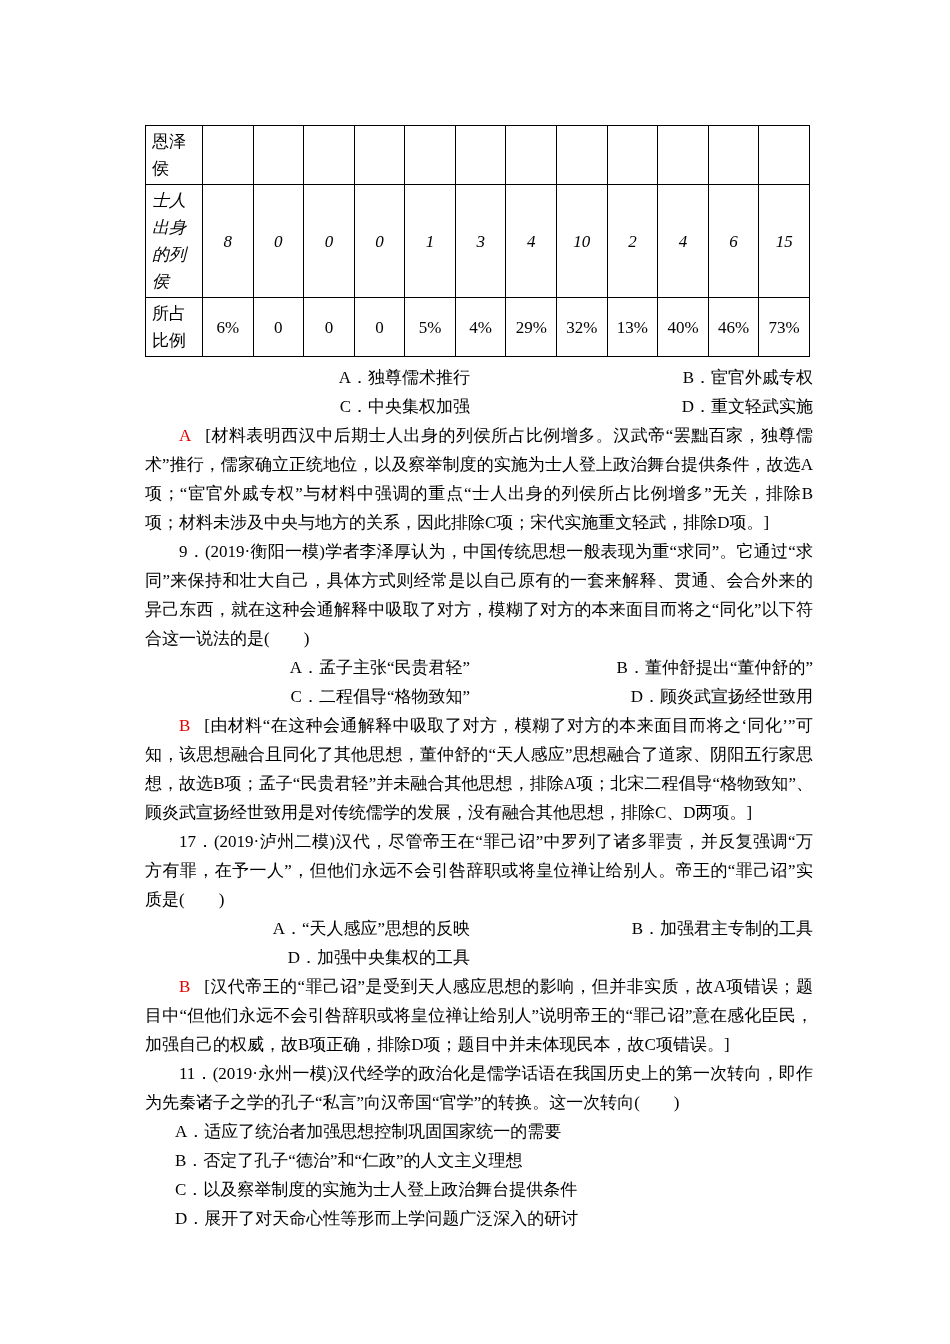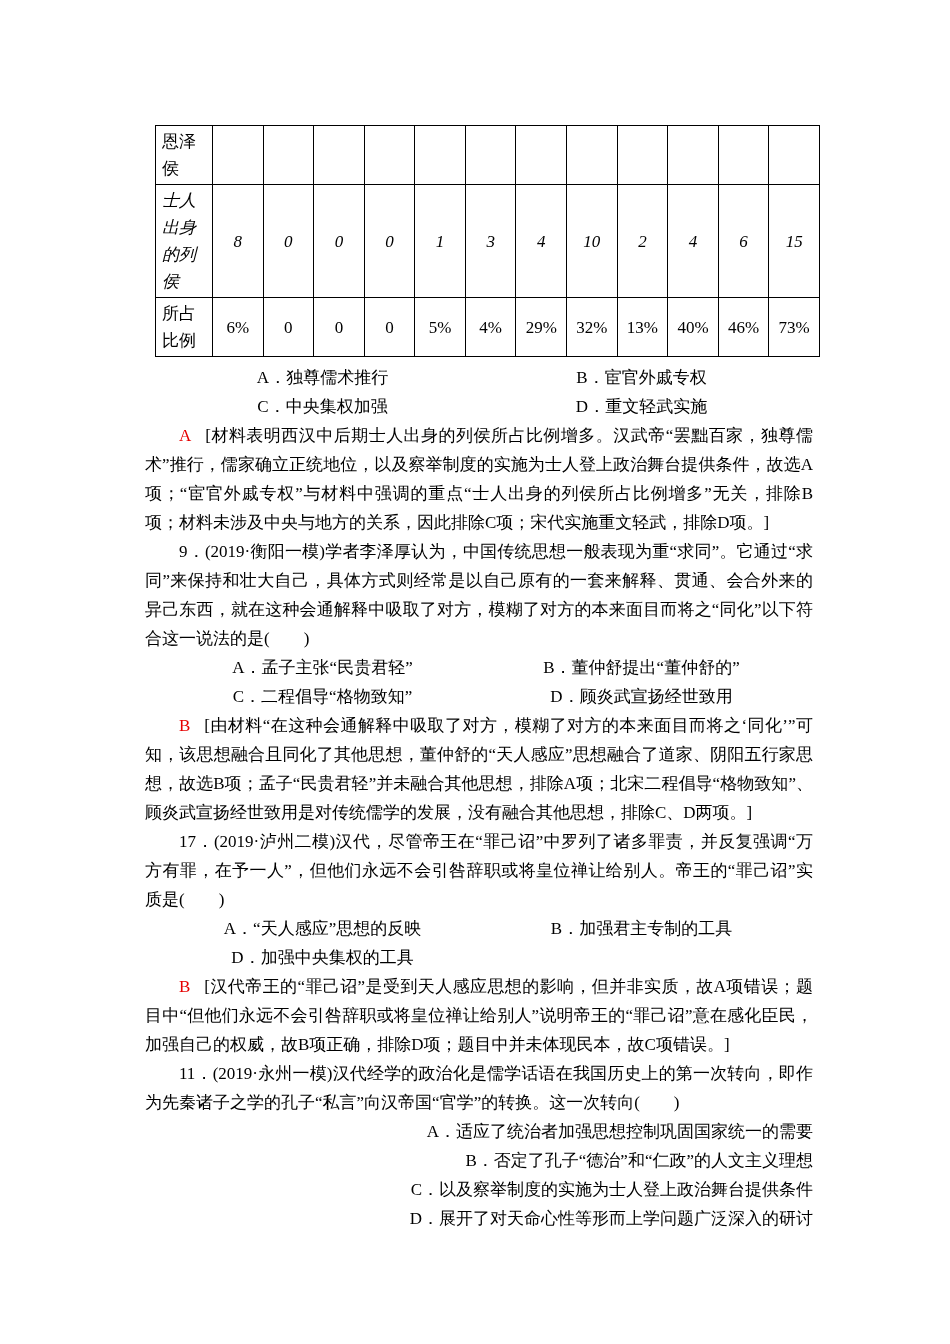--- a/index.html
+++ b/index.html
@@ -11,40 +11,39 @@
   }
   .page {
     position: absolute; left: 145px; top: 125px; width: 668px;
     font-size: 17px; line-height: 29px; text-align: justify;
   }
 
   
   table.stats {
     border-collapse: collapse; width: 665px; table-layout: fixed;
     margin-bottom: 6px;
-    margin-left: 10px;
   }
   table.stats td {
     border: 1px solid #000; font-size: 17px; text-align: center;
     vertical-align: middle; line-height: 27px; overflow: hidden;
   }
   table.stats td.row-header {
     text-align: left; padding: 2px 6px; word-break: break-all;
   }
   table.stats tr:nth-child(1) { height: 58px; }
   table.stats tr:nth-child(2) { height: 112px; font-style: italic; }
   table.stats tr:nth-child(3) { height: 56px; }
 
   
   p.para { text-indent: 34px; margin: 0; }
   .options-grid {
     display: grid; grid-template-columns: 295px 1fr; padding-left: 30px;
-    text-align: center;
+    text-align: right;
   }
-  .option-line { padding-left: 30px; text-align: right; }
+  .option-line { padding-left: 30px; text-align: left; }
   .answer-letter { color: #e60000; margin-right: 14px; }
 </style>
 </head>
 <body>
 
 <div class="page">
 
   <table class="stats" id="stats-table">
     <colgroup>
       <col style="width:57px">

